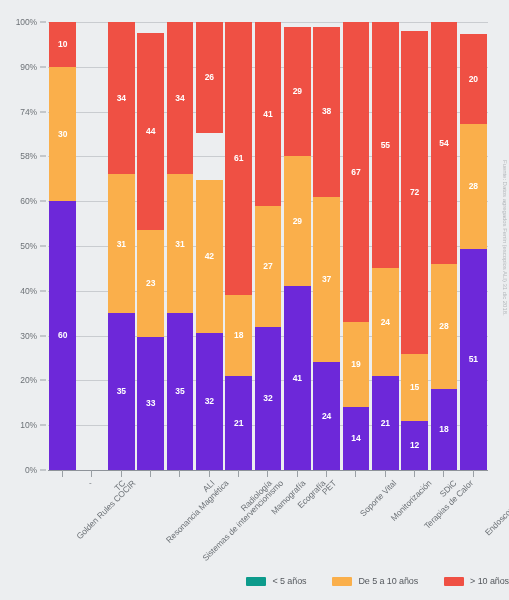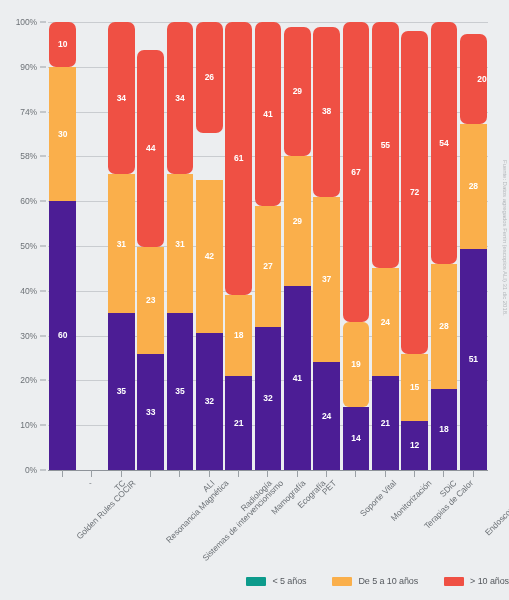--- a/index.html
+++ b/index.html
@@ -74,23 +74,23 @@
     align-items: center;
     justify-content: center;
   }
   .seg span {
     font-size: 8.5px;
     font-weight: bold;
     color: #ffffff;
     line-height: 1;
     letter-spacing: -0.1px;
   }
-  .seg.red   { background: #ef5044; border-radius: 7px; }
+  .seg.red   { background: #ef5044; }
   .seg.org   { background: #faaf4b; }
-  .seg.teal  { background: #4c1d95; }
+  .seg.teal  { background: #6d28d9; }
   .seg.empty { background: transparent; }
 
   
   #x-ticks {
     position: absolute;
     left: 48px; top: 470px;
     width: 440px; height: 7px;
     display: flex;
     justify-content: space-between;
   }
@@ -229,21 +229,21 @@
             <span>35</span>
           </div>
         </div>
         <div class="bar-col">
           <div class="seg red" style="height: 197.12px;">
             <span>44</span>
           </div>
           <div class="seg org" style="height: 107px;">
             <span>23</span>
           </div>
-          <div class="seg teal" style="height: 116px;">
+          <div class="seg teal" style="height: 133px;">
             <span>33</span>
           </div>
         </div>
         <div class="bar-col">
           <div class="seg red" style="height: 152.32px;">
             <span>34</span>
           </div>
           <div class="seg org" style="height: 138.88px;">
             <span>31</span>
           </div>
@@ -303,21 +303,21 @@
             <span>37</span>
           </div>
           <div class="seg teal" style="height: 107.52px;">
             <span>24</span>
           </div>
         </div>
         <div class="bar-col">
           <div class="seg red" style="height: 300.16px;">
             <span>67</span>
           </div>
-          <div class="seg org" style="height: 85.12px; border-radius: 6px;">
+          <div class="seg org" style="height: 85.12px;">
             <span>19</span>
           </div>
           <div class="seg teal" style="height: 62.72px;">
             <span>14</span>
           </div>
         </div>
         <div class="bar-col">
           <div class="seg red" style="height: 246.4px;">
             <span>55</span>
           </div>
@@ -344,21 +344,21 @@
             <span>54</span>
           </div>
           <div class="seg org" style="height: 125.44px;">
             <span>28</span>
           </div>
           <div class="seg teal" style="height: 80.64px;">
             <span>18</span>
           </div>
         </div>
         <div class="bar-col">
-          <div class="seg red" style="height: 89.6px; justify-content: flex-end;">
+          <div class="seg red" style="height: 89.6px;">
             <span>20</span>
           </div>
           <div class="seg org" style="height: 125.44px;">
             <span>28</span>
           </div>
           <div class="seg teal" style="height: 221px;">
             <span>51</span>
           </div>
         </div>
       </div>

